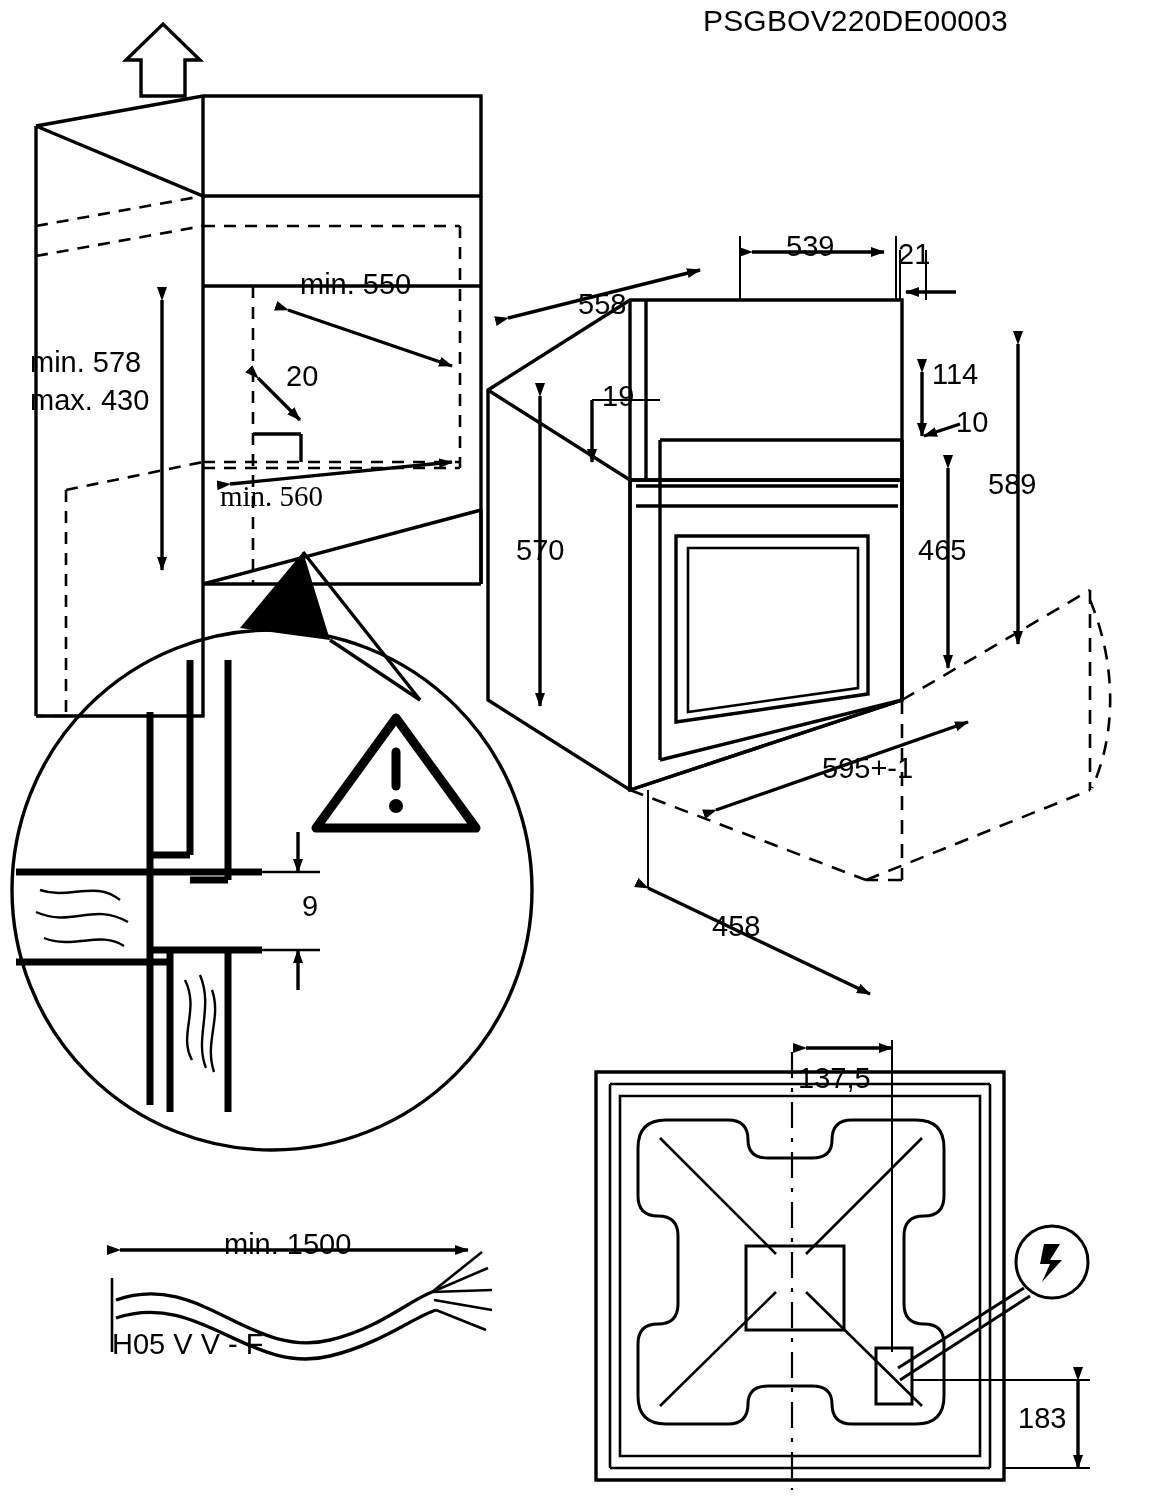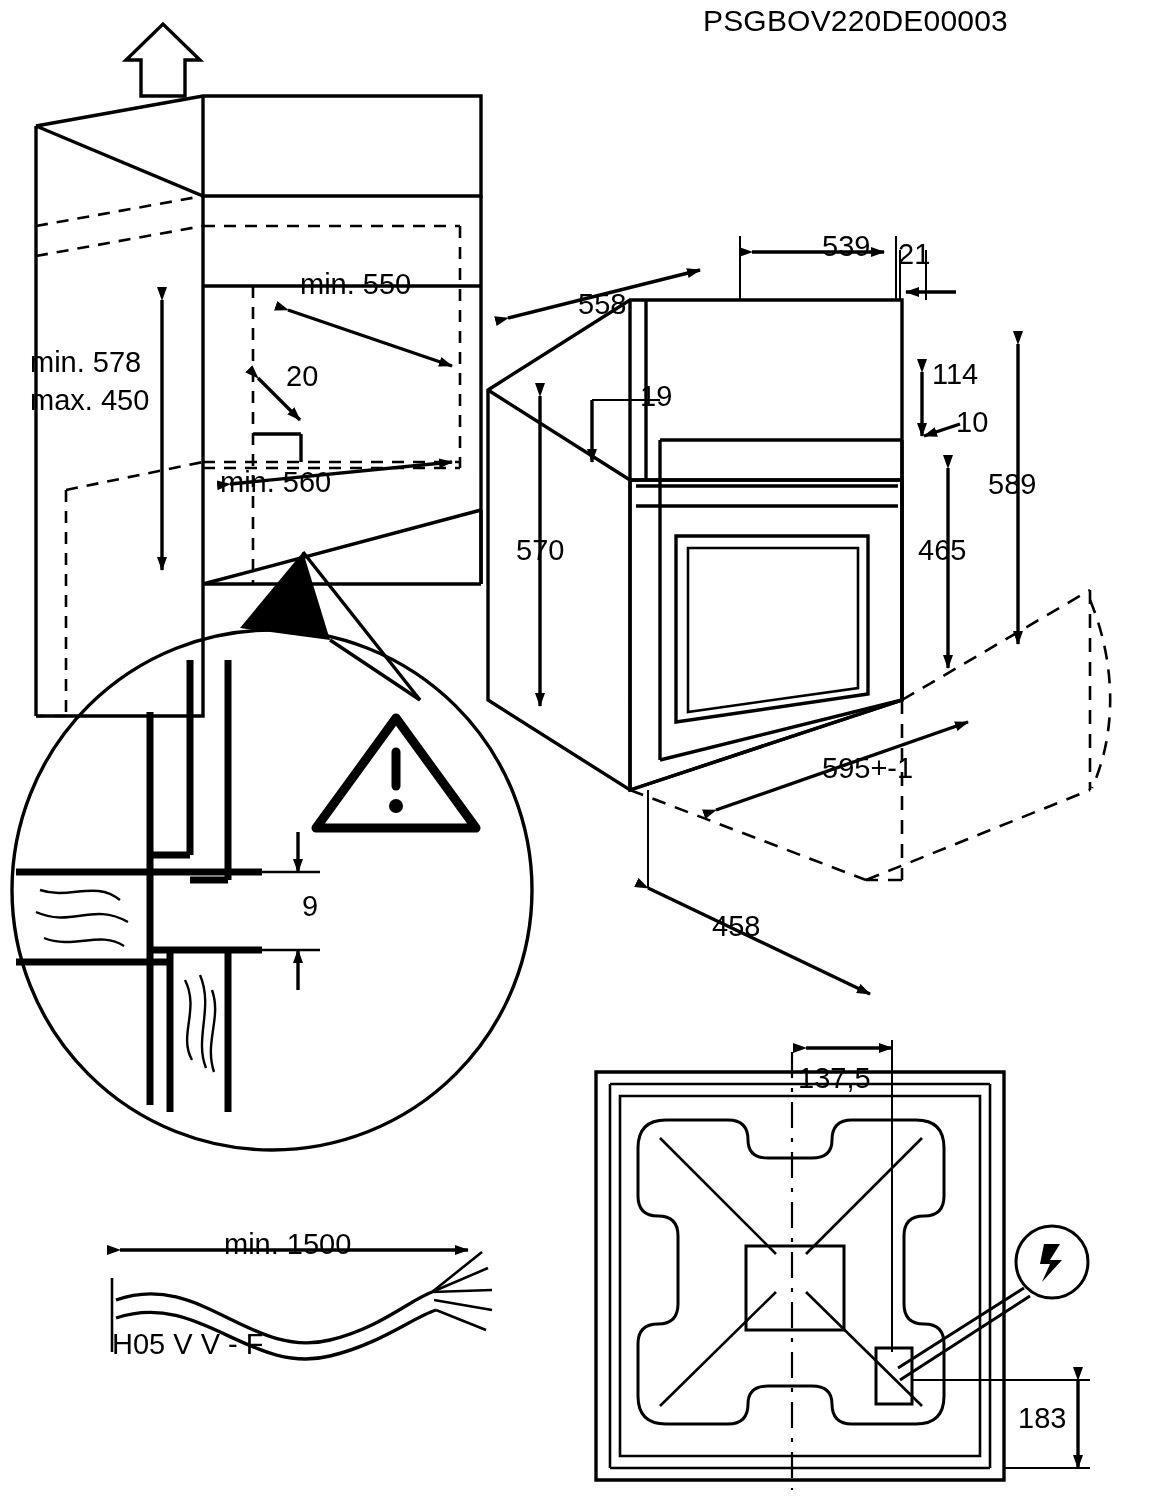--- a/index.html
+++ b/index.html
@@ -230,30 +230,30 @@
       <path d="M892,1040 L892,1352" stroke-width="2.0" stroke-dasharray="0"></path>
 
       <path d="M1078,1380 L1078,1468" marker-start="url(#ah)" marker-end="url(#ah)"></path>
       <path d="M912,1380 L1090,1380" stroke-width="2.0"></path>
       <path d="M1004,1468 L1090,1468" stroke-width="2.0"></path>
     </g>
   </svg>
 
   <div class="lbl" style="left:300px; top:268px;">min. 550</div>
   <div class="lbl" style="left:30px; top:346px;">min. 578</div>
-  <div class="lbl" style="left:30px; top:384px;">max. 450</div>
+  <div class="lbl" style="left:30px; top:384px;">max. 430</div>
   <div class="lbl" style="left:286px; top:360px;">20</div>
-  <div class="lbl" style="left:220px; top:466px;">min. 560</div>
+  <div class="lbl" style="left:220px; top:480px;font-family:Liberation Serif, serif;">min. 560</div>
 
   <div class="lbl" style="left:302px; top:890px;">9</div>
 
-  <div class="lbl" style="left:786px; top:230px;margin-left:36px;">539</div>
+  <div class="lbl" style="left:786px; top:230px;">539</div>
   <div class="lbl" style="left:898px; top:238px;text-align:right;">21</div>
   <div class="lbl" style="left:578px; top:288px;">558</div>
-  <div class="lbl" style="left:640px; top:380px;">19</div>
+  <div class="lbl" style="left:602px; top:380px;">19</div>
   <div class="lbl" style="left:932px; top:358px;text-align:right;">114</div>
   <div class="lbl" style="left:956px; top:406px;">10</div>
   <div class="lbl" style="left:988px; top:468px;">589</div>
   <div class="lbl" style="left:918px; top:534px;text-align:right;">465</div>
   <div class="lbl" style="left:516px; top:534px;">570</div>
   <div class="lbl" style="left:822px; top:752px;">
     <span>595</span><span class="sup">+-1</span>
   </div>
   <div class="lbl" style="left:712px; top:910px;text-align:right;">458</div>
 

